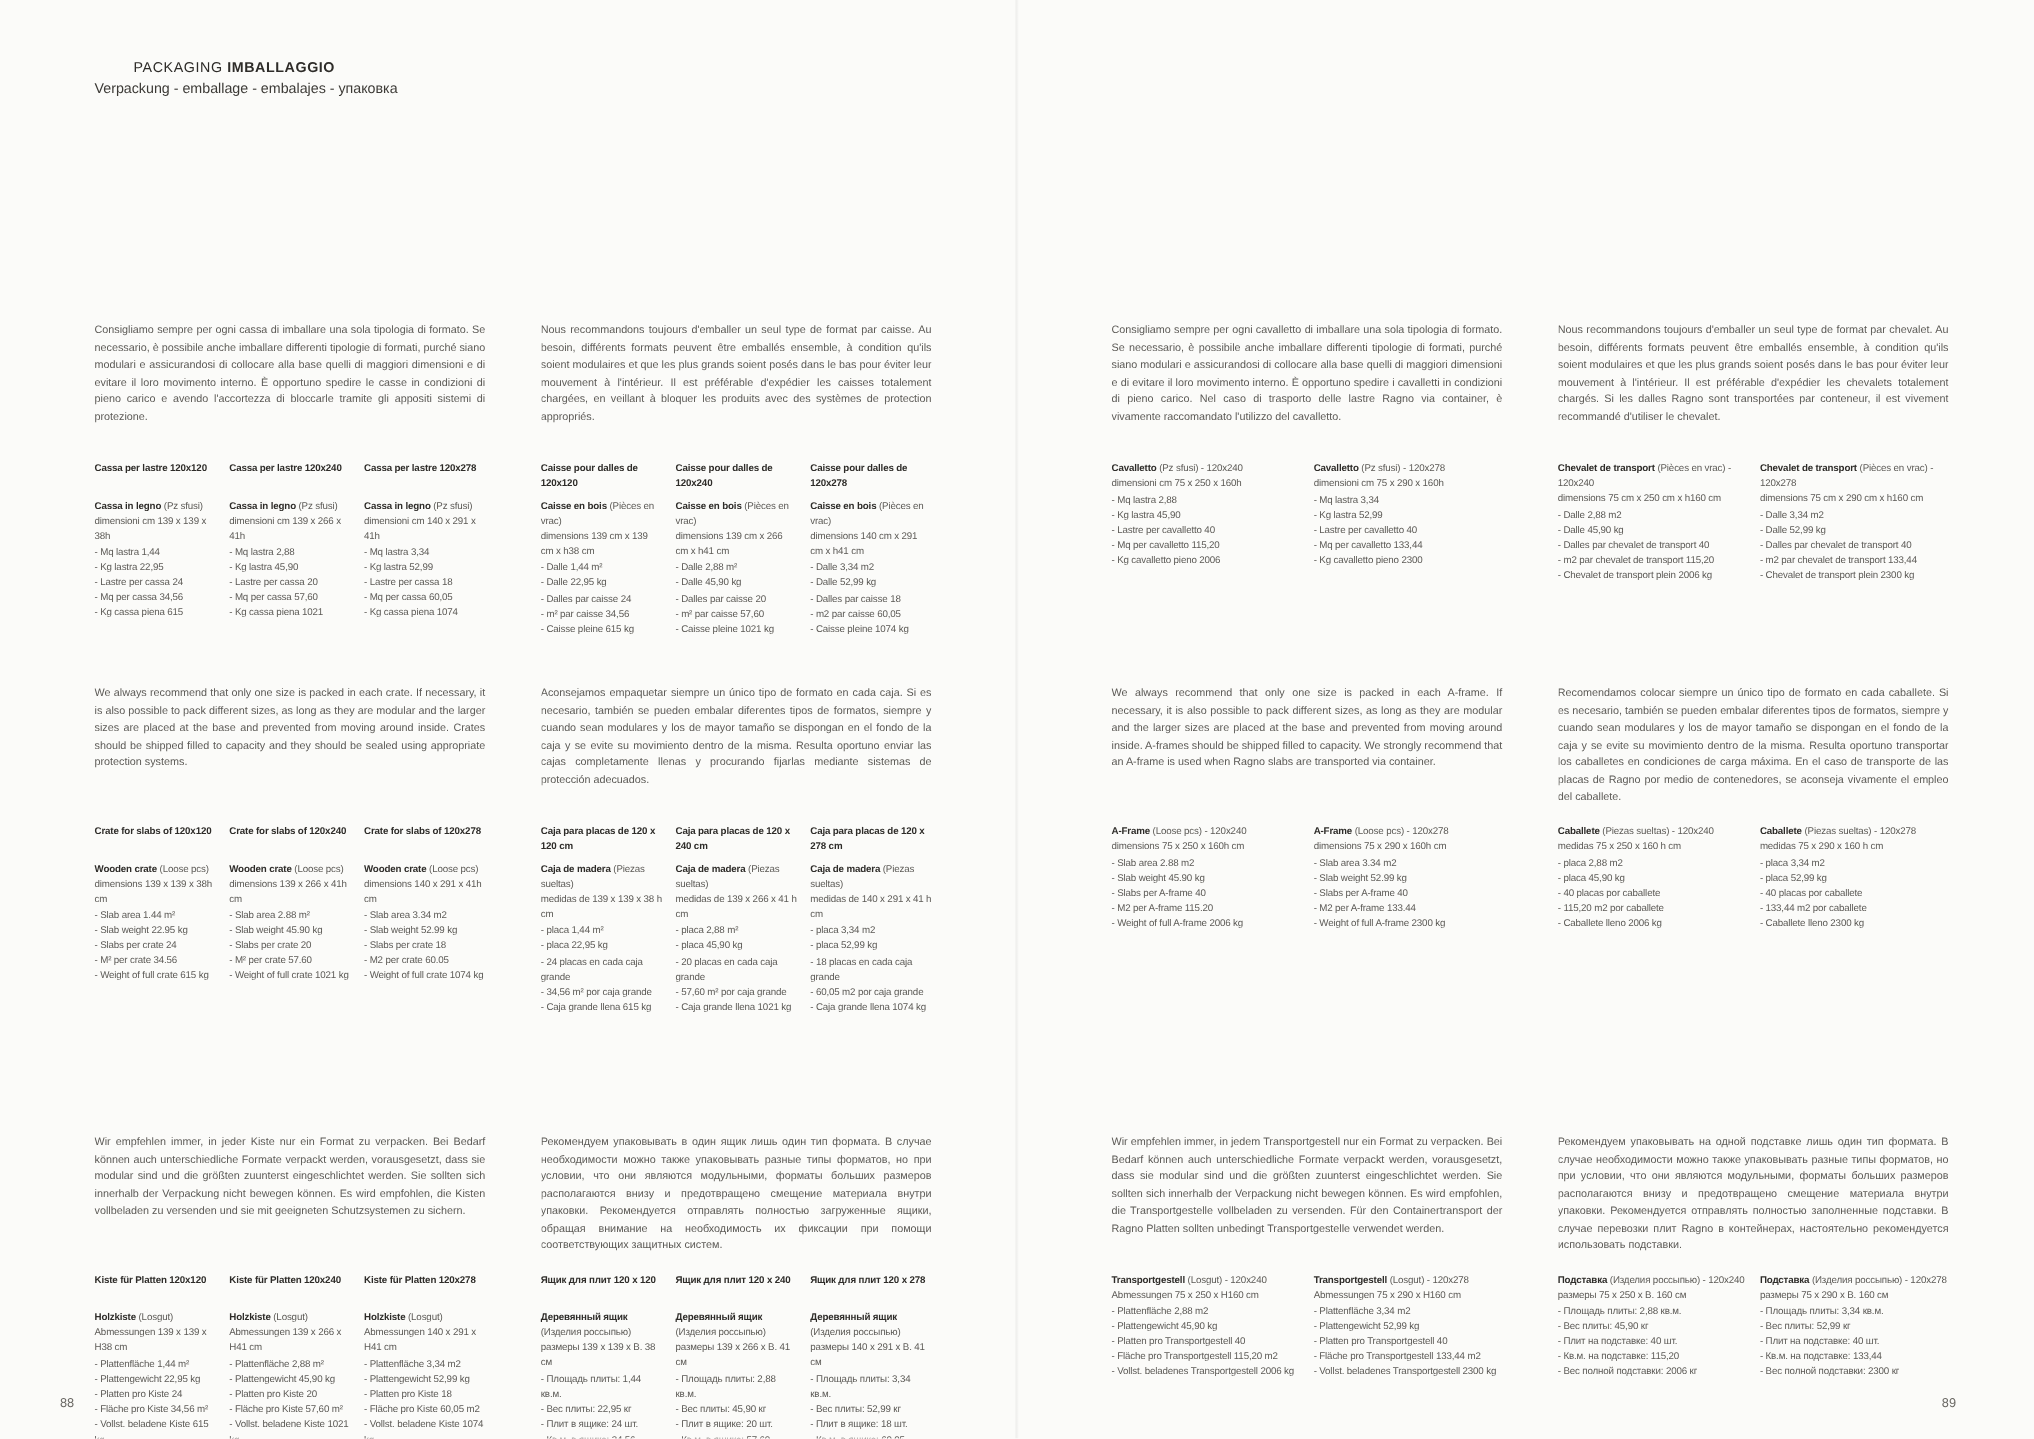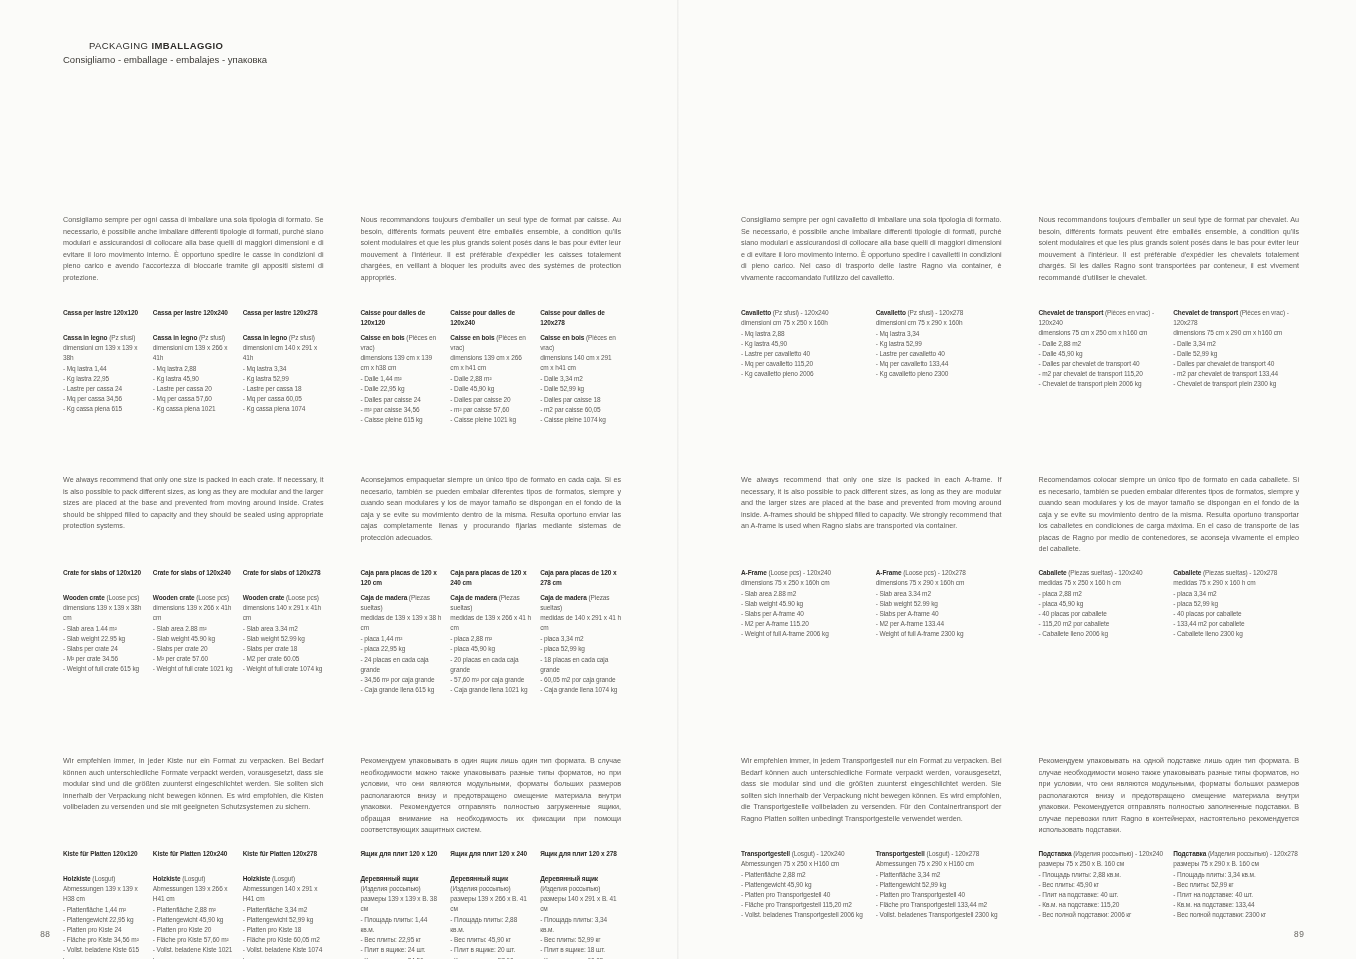--- a/index.html
+++ b/index.html
@@ -9,40 +9,40 @@
   .page-left{left:0;}
   .page-right{left:678px;}
   .fold{position:absolute;left:677px;top:0;width:2px;height:100%;
         background:linear-gradient(to right,rgba(0,0,0,0.06),rgba(0,0,0,0.015));}
   .header{position:absolute;left:63px;top:40px;color:#2e2c29;}
   .h-title{font-size:9.5px;letter-spacing:0.4px;padding-left:26px;}
   .h-title .bold{font-weight:700;}
   .h-sub{font-size:9.5px;margin-top:3px;color:#3c3a36;}
   .row{position:absolute;left:63px;right:57px;display:flex;gap:37px;}
   .row-0{top:167px;}
-  .row-1{top:427px;}
+  .row-1{top:409px;}
   .row-2{top:708px;}
   .half{flex:1;min-width:0;display:flex;flex-direction:column;margin-top:47px;}
   .intro{font-size:7.2px;line-height:1.6;text-align:justify;height:94px;overflow:hidden;color:#5c5a56;}
   .cards{display:flex;gap:9px;align-items:flex-start;}
   .card{flex:1;min-width:0;font-size:6.5px;line-height:1.55;color:#5c5a56;letter-spacing:-0.1px;}
   .card-title{font-weight:700;color:#2e2c29;min-height:20px;margin-bottom:5px;}
   .card-head .nm{font-weight:700;color:#2e2c29;}
   .card-dims{margin-bottom:1px;}
-  .page-num{position:absolute;bottom:19px;font-size:8.5px;color:#6b6965;font-family:Liberation Mono, monospace;}
+  .page-num{position:absolute;bottom:19px;font-size:8.5px;color:#6b6965;}
   .pn-left{left:40px;}
   .pn-right{right:52px;}
 </style>
 </head>
 <body>
 
 <div class="page page-left">
   <div class="header">
     <div class="h-title"><span>PACKAGING </span><span class="bold">IMBALLAGGIO</span></div>
-    <div class="h-sub">Consigliamo - emballage - embalajes - упаковка</div>
+    <div class="h-sub">Verpackung - emballage - embalajes - упаковка</div>
   </div>
   <div class="page-num pn-left">88</div>
 <div class="row row-0">
       <div class="half">
     <p class="intro">Consigliamo sempre per ogni cassa di imballare una sola tipologia di formato. Se necessario, è possibile anche imballare differenti tipologie di formati, purché siano modulari e assicurandosi di collocare alla base quelli di maggiori dimensioni e di evitare il loro movimento interno. È opportuno spedire le casse in condizioni di pieno carico e avendo l'accortezza di bloccarle tramite gli appositi sistemi di protezione.</p>
     <div class="cards">
           <div class="card">
     <div class="card-title">Cassa per lastre 120x120</div>
     <div class="card-head"><span class="nm">Cassa in legno </span><span class="nt">(Pz sfusi)</span></div>
     <div class="card-dims">dimensioni cm 139 x 139 x 38h</div>

